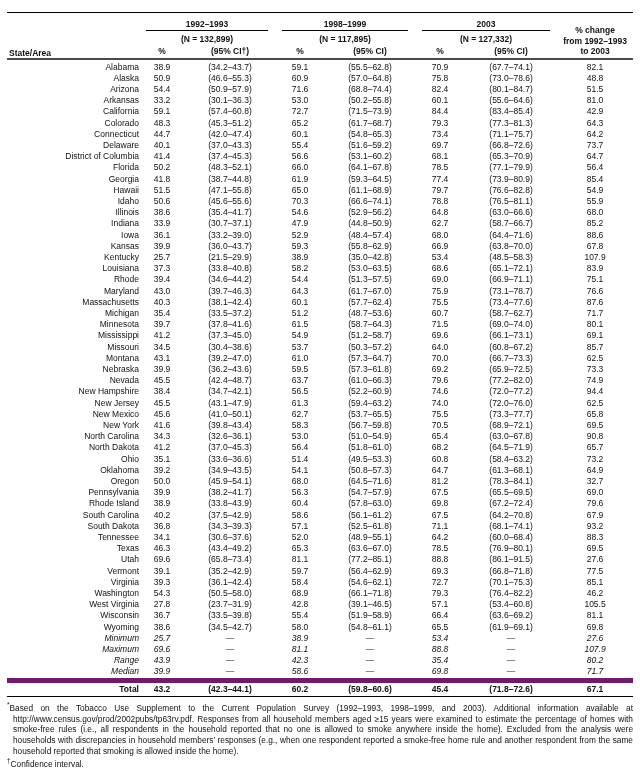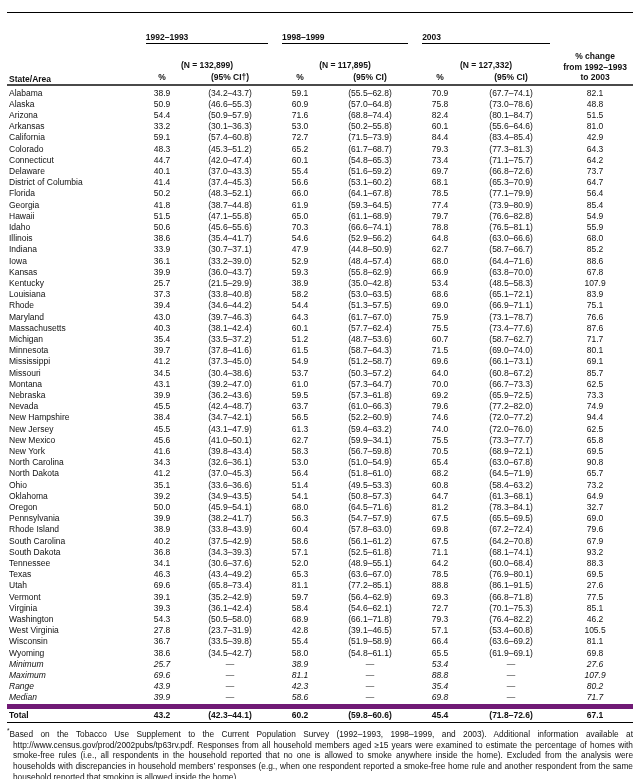--- a/index.html
+++ b/index.html
@@ -13,31 +13,31 @@
   .title {
     font-weight:bold; font-size:9.7px; line-height:11.6px; letter-spacing:0.1px;
   }
   table.data {
     width:100%; border-collapse:collapse; table-layout:fixed;
     margin-top:5px; border-top:1.5px solid #000; font-size:8.5px;
   }
   thead th { font-weight:bold; padding:0; }
   .th-period { padding-top:3px; vertical-align:top; }
   .period-line {
-    display:block; width:90%; margin:16px auto; text-align:left;
+    display:block; width:90%; margin:3px auto; text-align:center;
     border-bottom:1px solid #000; padding-bottom:1px; line-height:10px;
   }
   .th-n { text-align:center; line-height:10.5px; font-weight:bold; }
   .th-sub { text-align:center; line-height:13px; }
   .th-state { text-align:left; vertical-align:bottom; padding-left:2px; }
   .th-change { vertical-align:bottom; text-align:center; line-height:10.5px; padding-bottom:1px; }
   thead tr.subrow th, .th-state, .th-change { border-bottom:2.5px solid #4a4a4a;margin-top:47px; }
   tbody td { padding:0; line-height:11.2px; white-space:nowrap; overflow:hidden; }
   tbody tr:first-child td { padding-top:2px; }
-  .td-state { text-align:left; padding-left:2px; }
+  .td-state { text-align:right; padding-left:2px; }
   .td-pct, .td-ci, .td-change { text-align:center; }
   tr.summary td { font-style:italic; }
   tr.total td {
     font-weight:bold; font-style:normal;
     border-top:5px solid #701a75; border-bottom:1.5px solid #000;
     line-height:13.5px;
   }
   .footnotes { margin-top:3px; font-size:8.3px; line-height:10.7px; }
   .footnote { padding-left:6px; text-indent:-6px; text-align:justify; }
   .fn-marker { vertical-align:super; font-size:6.4px; }
@@ -400,21 +400,21 @@
           <td class="td-ci">(59.4–63.2)</td>
           <td class="td-pct">74.0</td>
           <td class="td-ci">(72.0–76.0)</td>
           <td class="td-change">62.5</td>
         </tr>
         <tr>
           <td class="td-state">New Mexico</td>
           <td class="td-pct">45.6</td>
           <td class="td-ci">(41.0–50.1)</td>
           <td class="td-pct">62.7</td>
-          <td class="td-ci">(59.9–34.1)</td>
+          <td class="td-ci">(53.7–65.5)</td>
           <td class="td-pct">75.5</td>
           <td class="td-ci">(73.3–77.7)</td>
           <td class="td-change">65.8</td>
         </tr>
         <tr>
           <td class="td-state">New York</td>
           <td class="td-pct">41.6</td>
           <td class="td-ci">(39.8–43.4)</td>
           <td class="td-pct">58.3</td>
           <td class="td-ci">(56.7–59.8)</td>

